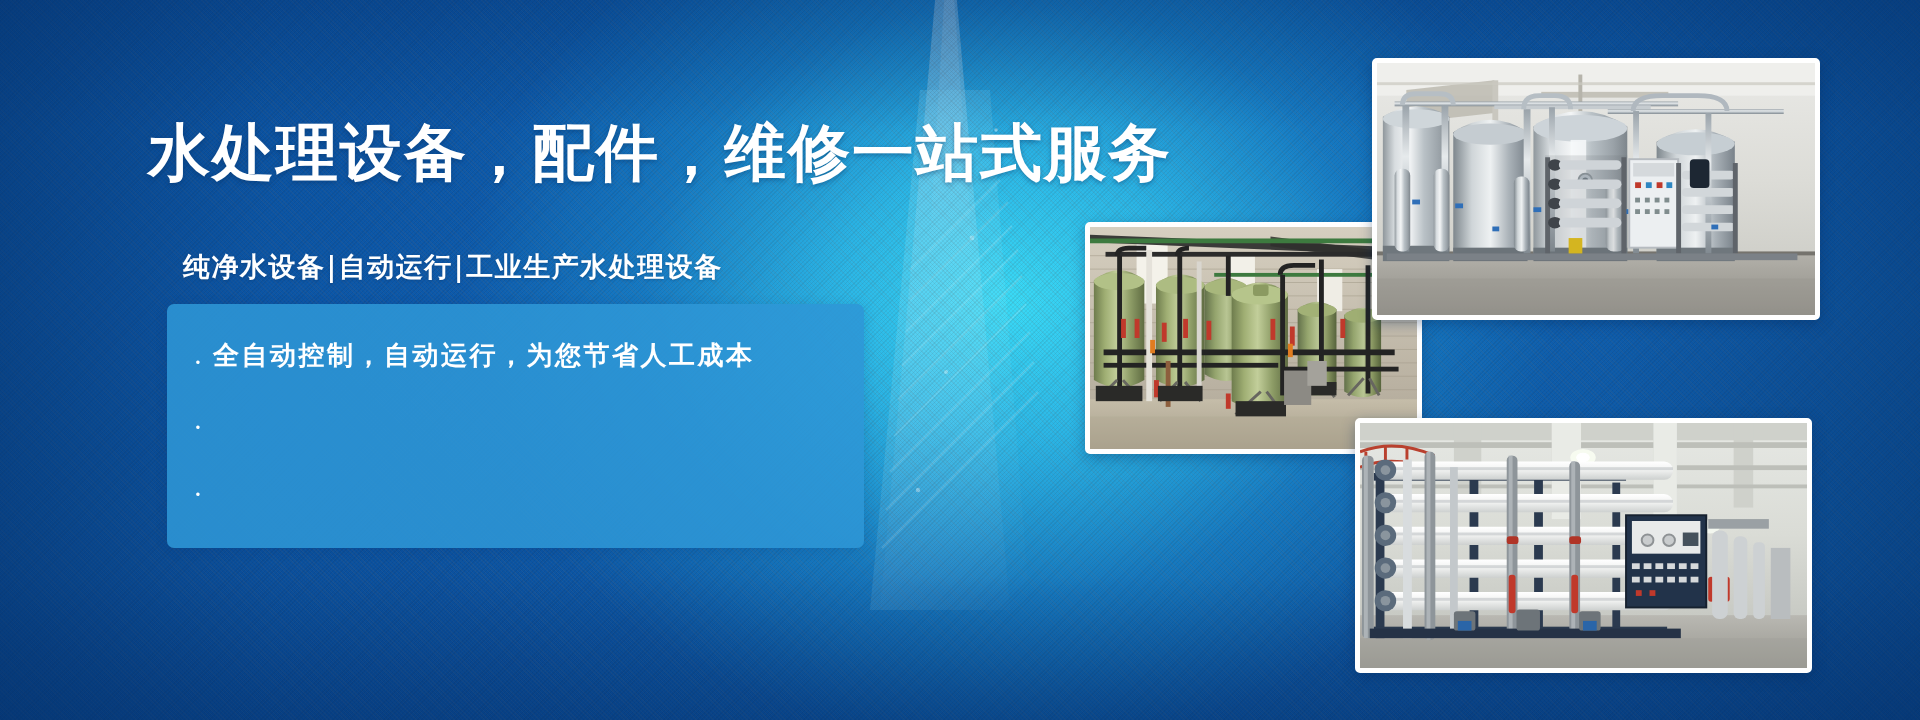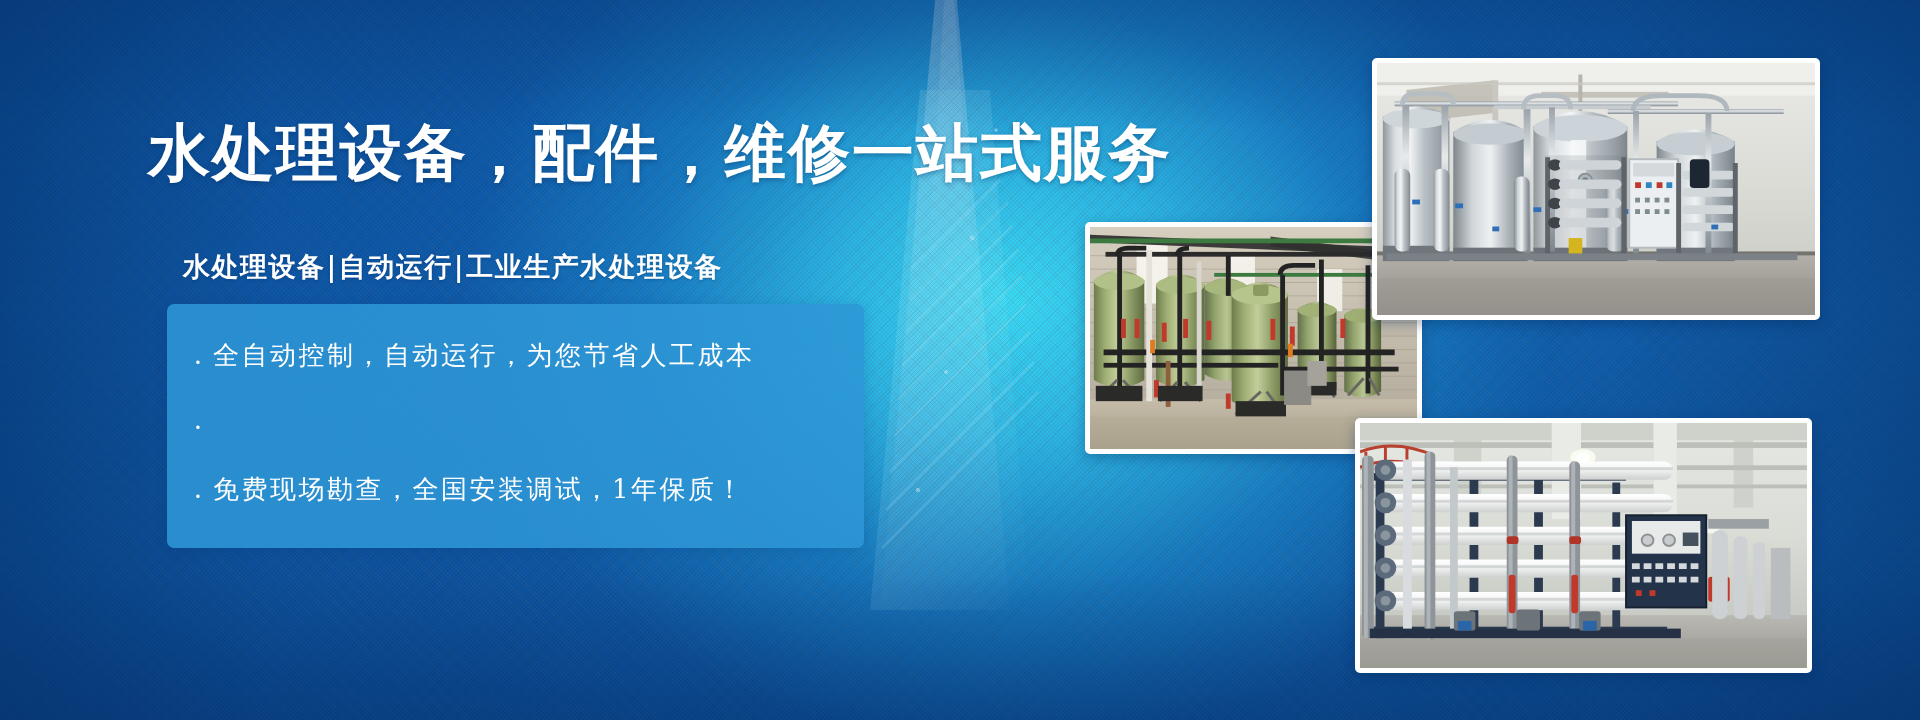--- a/index.html
+++ b/index.html
@@ -102,21 +102,21 @@
   .bullet {
     width:30px;
     text-align:center;
     color:#ffffff;
     font-size:26px;
     font-family:"DejaVu Serif","Liberation Serif",serif;
     flex:0 0 30px;
   }
   .feature-text {
     font-size:26px;
-    font-weight:400;
+    font-weight:700;
     color:#ffffff;
     letter-spacing:2.5px;
     font-family:"DejaVu Serif","Liberation Serif",serif;
   }
 
   
   .photo {
     position:absolute;
     background:#d7dde1;
     border:5px solid #ffffff;
@@ -171,38 +171,37 @@
 
   <div class="texture"></div>
   <div class="texture2"></div>
   <div class="vignette"></div>
 
   <div class="copy">
 
     <div class="headline">水处理设备，配件，维修一站式服务</div>
 
     <div class="subhead">
-      <span>水处理设备</span><span class="sep">|</span><span>自动运行</span><span class="sep">|</span><span>工业生产水处理设备</span>
+      <span>纯净水设备</span><span class="sep">|</span><span>自动运行</span><span class="sep">|</span><span>工业生产水处理设备</span>
     </div>
 
     <div class="feature-box">
       <div class="feature-list">
 
         <div class="feature-row">
           <span class="bullet">.</span>
           <span class="feature-text">全自动控制，自动运行，为您节省人工成本</span>
         </div>
 
         <div class="feature-row">
           <span class="bullet">.</span>
         </div>
 
         <div class="feature-row">
           <span class="bullet">.</span>
-          <span class="feature-text">免费现场勘查，全国安装调试，1年保质！</span>
         </div>
 
       </div>
     </div>
   </div>
 
   <div class="photo" id="photo-top">
     <svg viewBox="0 0 448 262" preserveAspectRatio="none">
       <defs>
         <linearGradient id="wallA" x1="0" y1="0" x2="0" y2="1">

